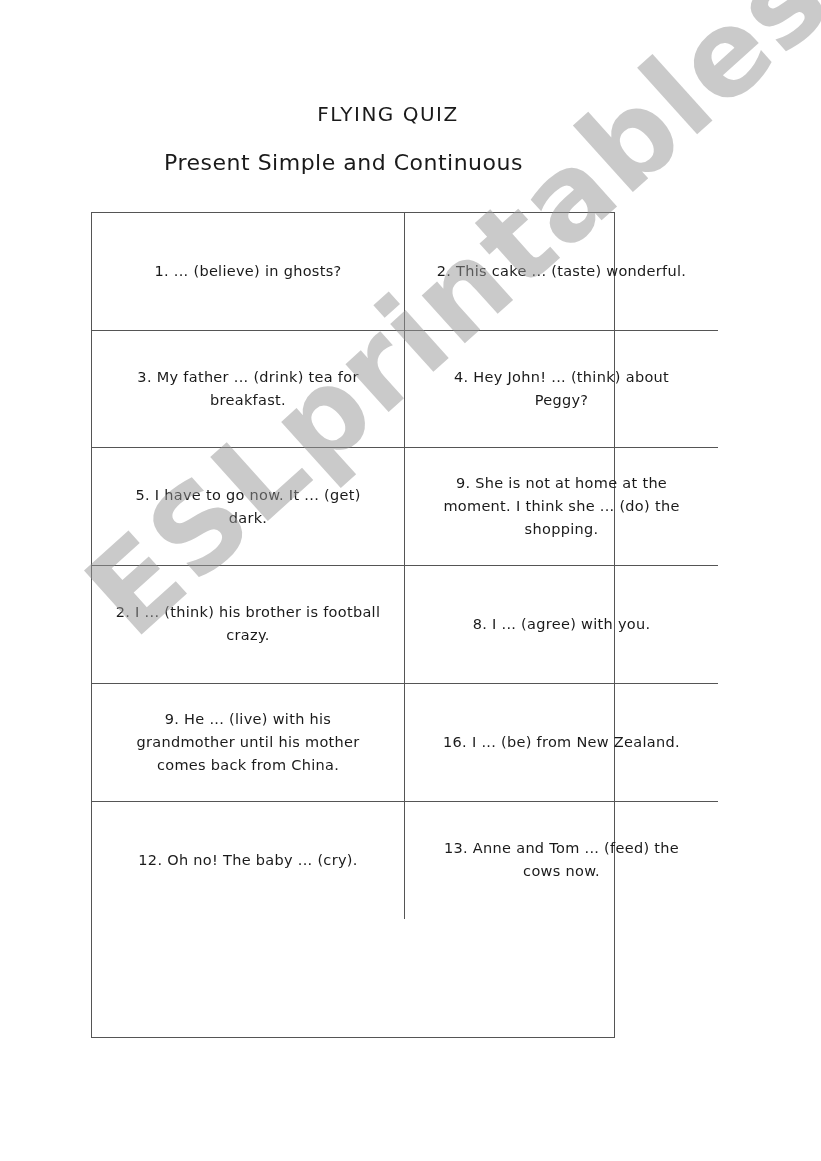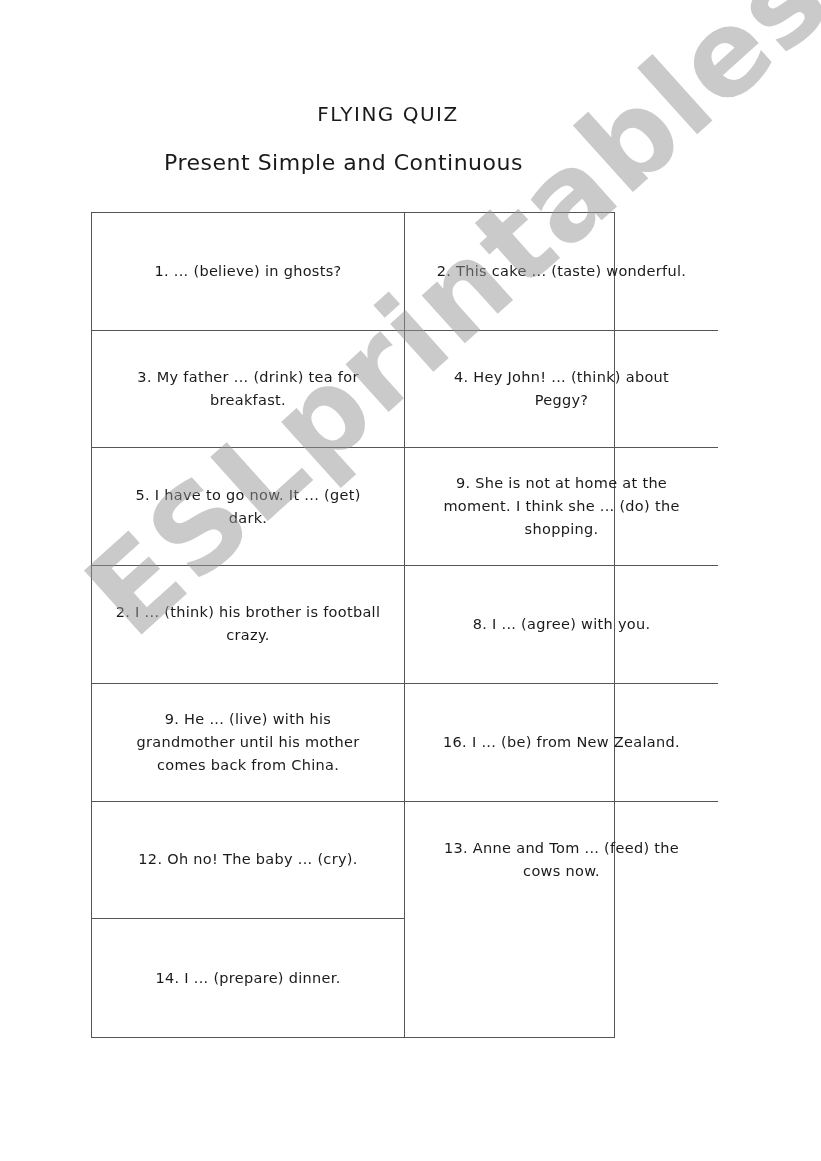--- a/index.html
+++ b/index.html
@@ -33,16 +33,15 @@
   <div class="cell">3.  My father ... (drink) tea for breakfast.</div>
   <div class="cell">4.  Hey John! ... (think) about Peggy?</div>
   <div class="cell">5.  I have to go now. It ... (get) dark.</div>
   <div class="cell">9.  She is not at home at the moment. I think she ... (do) the shopping.</div>
   <div class="cell">2.  I ... (think) his brother is football crazy.</div>
   <div class="cell">8.  I ... (agree) with you.</div>
   <div class="cell">9.  He ... (live) with his grandmother until his mother comes back from China.</div>
   <div class="cell">16. I ... (be) from New Zealand.</div>
   <div class="cell">12. Oh no! The baby ... (cry).</div>
   <div class="cell">13. Anne and Tom ... (feed) the cows now.</div>
-  <div class="cell">14. I ... (prepare) dinner.</div>
 </div>
 
 <div class="watermark">ESLprintables.com</div>
 
 </body></html>

